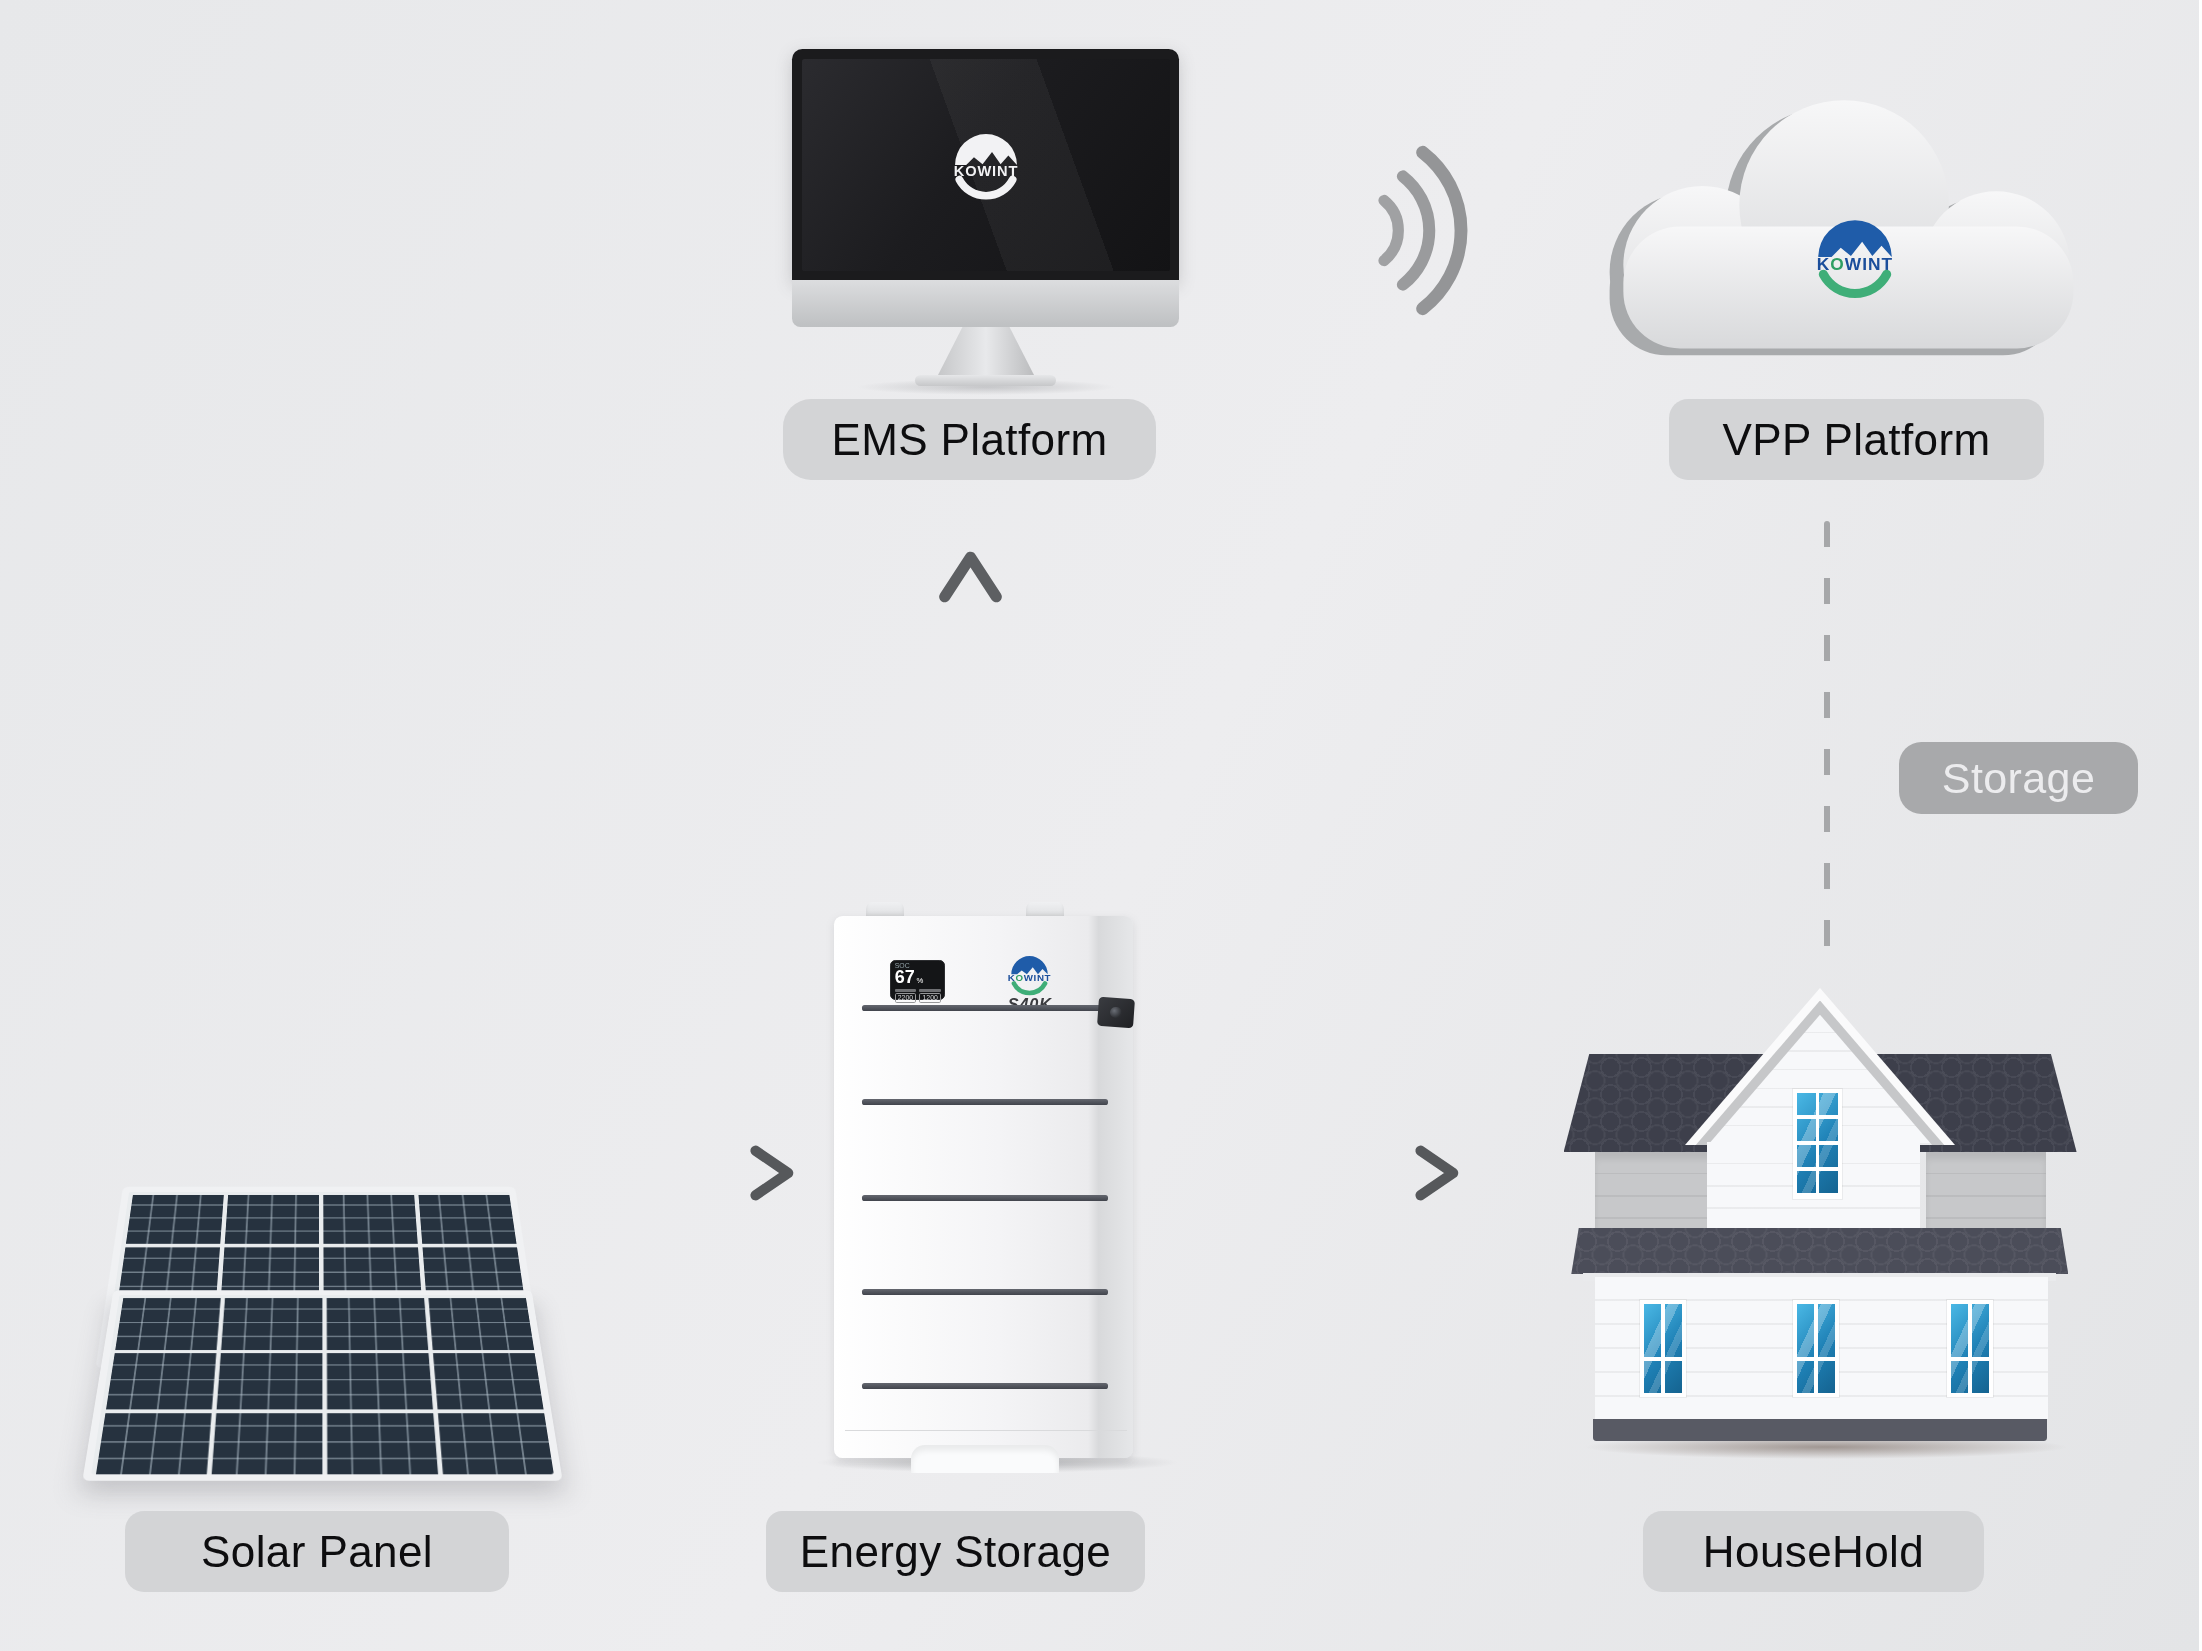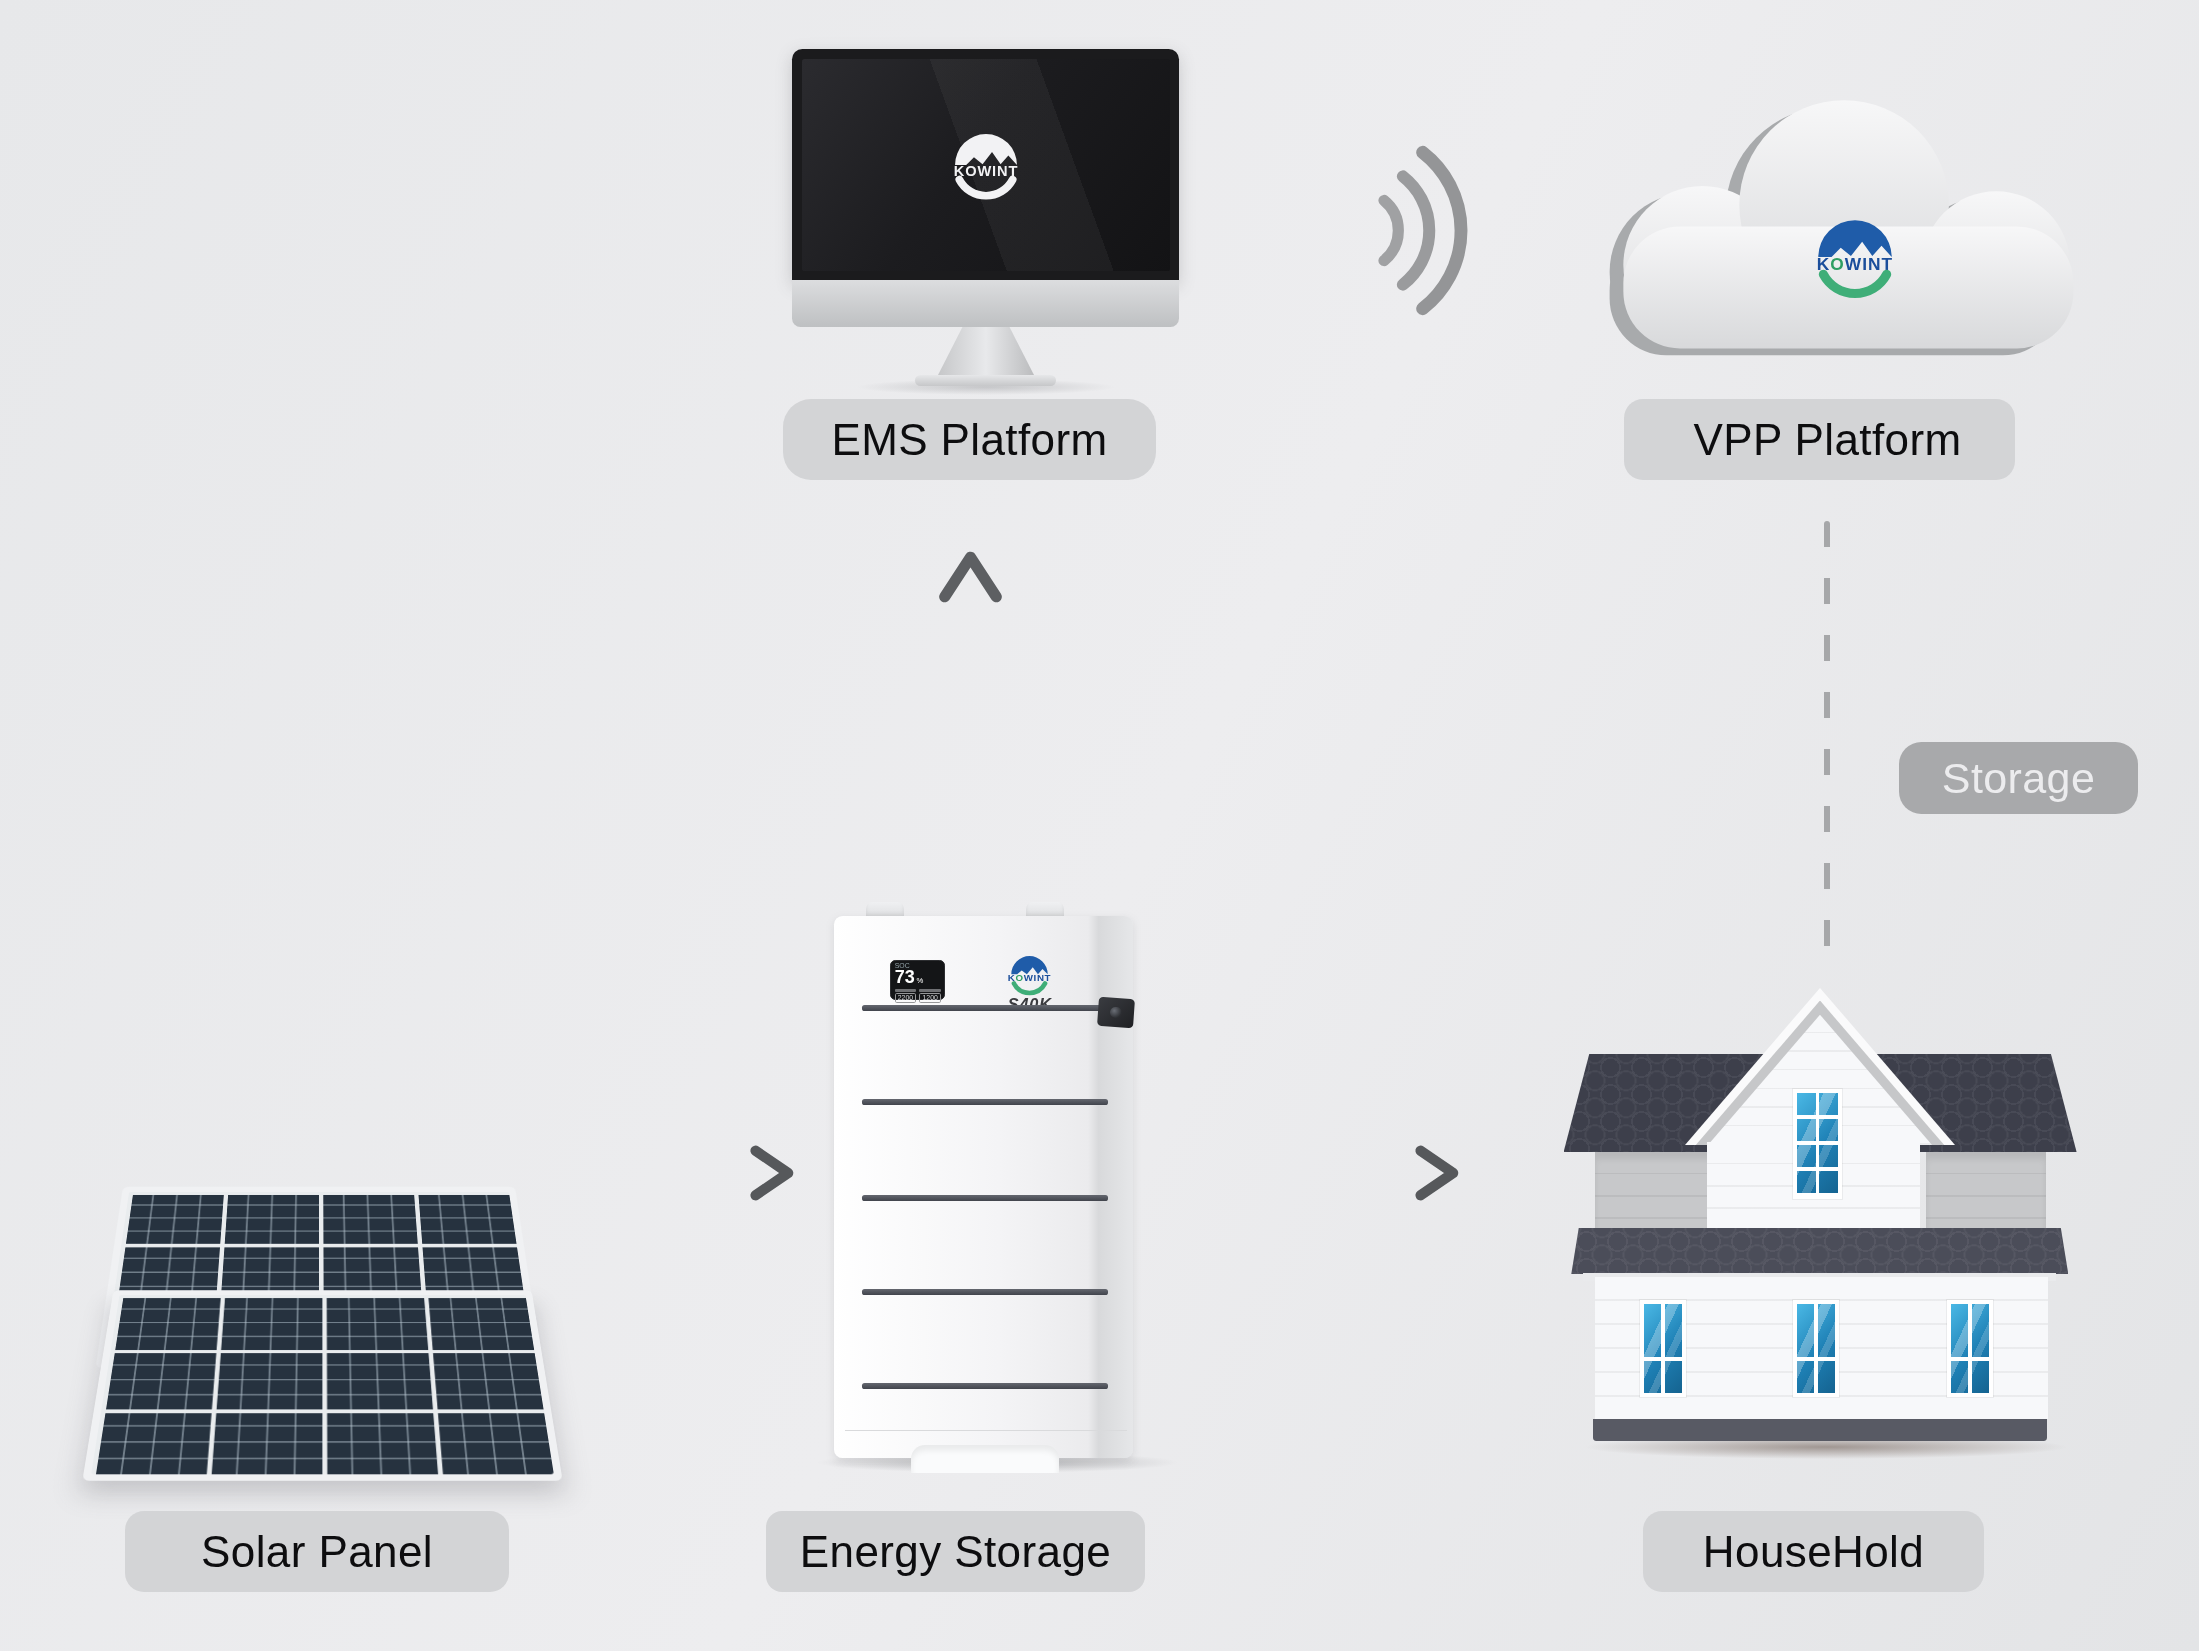--- a/index.html
+++ b/index.html
@@ -260,21 +260,21 @@
         <circle cx="462" cy="205" r="86"></circle>
           <rect x="28" y="160" width="524" height="142" rx="66"></rect>
       </g>
     </svg>
     <svg class="cloud-logo logo-svg" width="102" height="102" viewBox="0 0 100 100">
       <path d="M14,50 A36,36 0 0 1 86,50 L76,39 L67,49 L57,35 L46,49 L36,41 L27,50 Z" fill="#1f5ca9"></path>
       <text x="50" y="63" text-anchor="middle" font-size="17" fill="#1b4e9b"><tspan>K</tspan><tspan fill="#2f9e63">O</tspan><tspan>WINT</tspan></text>
       <path d="M19,67 A35,35 0 0 0 81,67" stroke="#3fae78" stroke-width="9" fill="none" stroke-linecap="round"></path>
     </svg>
   </div>
-  <div class="chip" style="left:1624px; top:399px; width:375px; height:81px;padding-left:16px;">
+  <div class="chip" style="left:1669px; top:399px; width:375px; height:81px;">
     <span>VPP Platform</span>
   </div>
 
   <div class="dashline"></div>
   <div class="chip revenue" style="left:1899px; top:742px; width:239px; height:72px; border-radius:22.4px; font-size:43px;">
     <span>Storage</span>
   </div>
 
   <svg class="arrow" style="left:931px; top:521px;" width="79" height="361" viewBox="0 0 92 420">
     <defs>
@@ -328,21 +328,21 @@
 
   <div class="soft-shadow" style="left:817px; top:1452px; width:361px; height:20.6px;
               background:radial-gradient(closest-side,rgba(70,72,76,.35),rgba(70,72,76,0));"></div>
   <div class="storage">
     <div class="st-handle" style="left:36px;"></div>
     <div class="st-handle" style="left:196px;"></div>
     <div class="st-body">
       <div class="st-display">
         <div class="st-soc-label">SOC</div>
         <div class="st-soc-row">
-          <span class="st-soc-val">73</span>
+          <span class="st-soc-val">67</span>
           <span class="st-soc-unit">%</span>
         </div>
         <div class="st-vals">
           <div class="st-valbox">
             <div class="st-microbar"></div>
             <div class="st-valnum">2200</div>
           </div>
           <div class="st-valbox">
             <div class="st-microbar"></div>
             <div class="st-valnum">1200</div>

